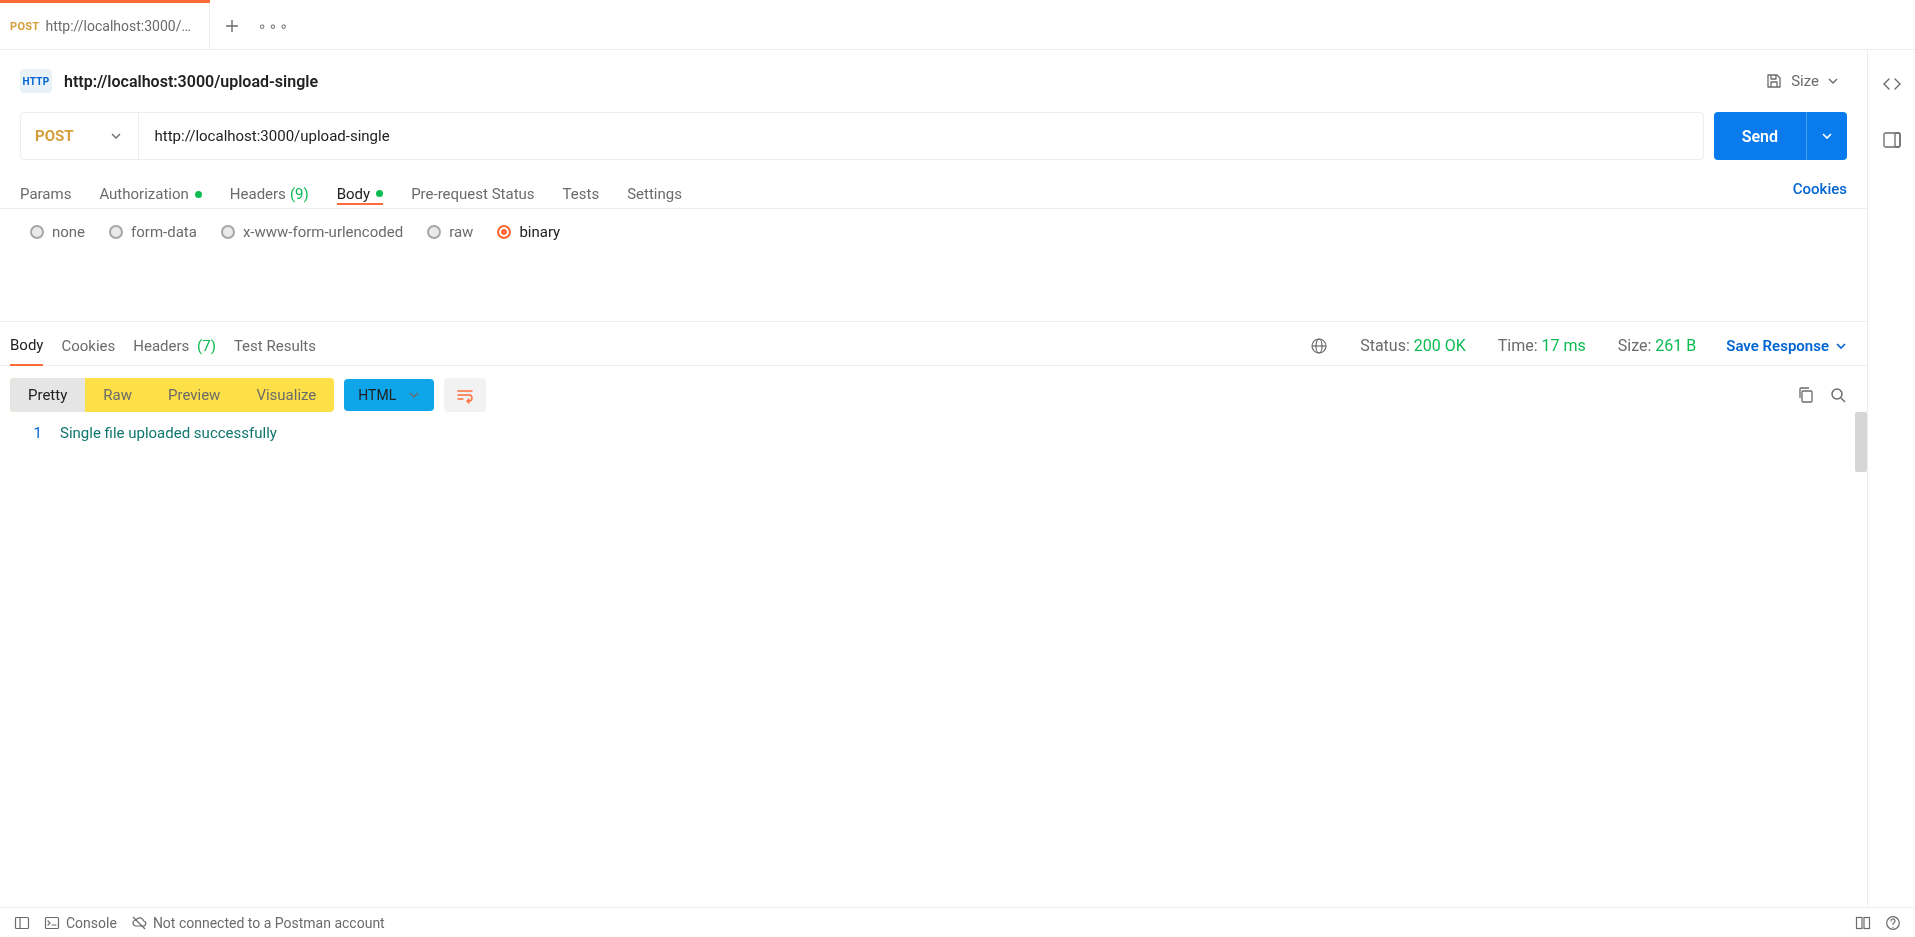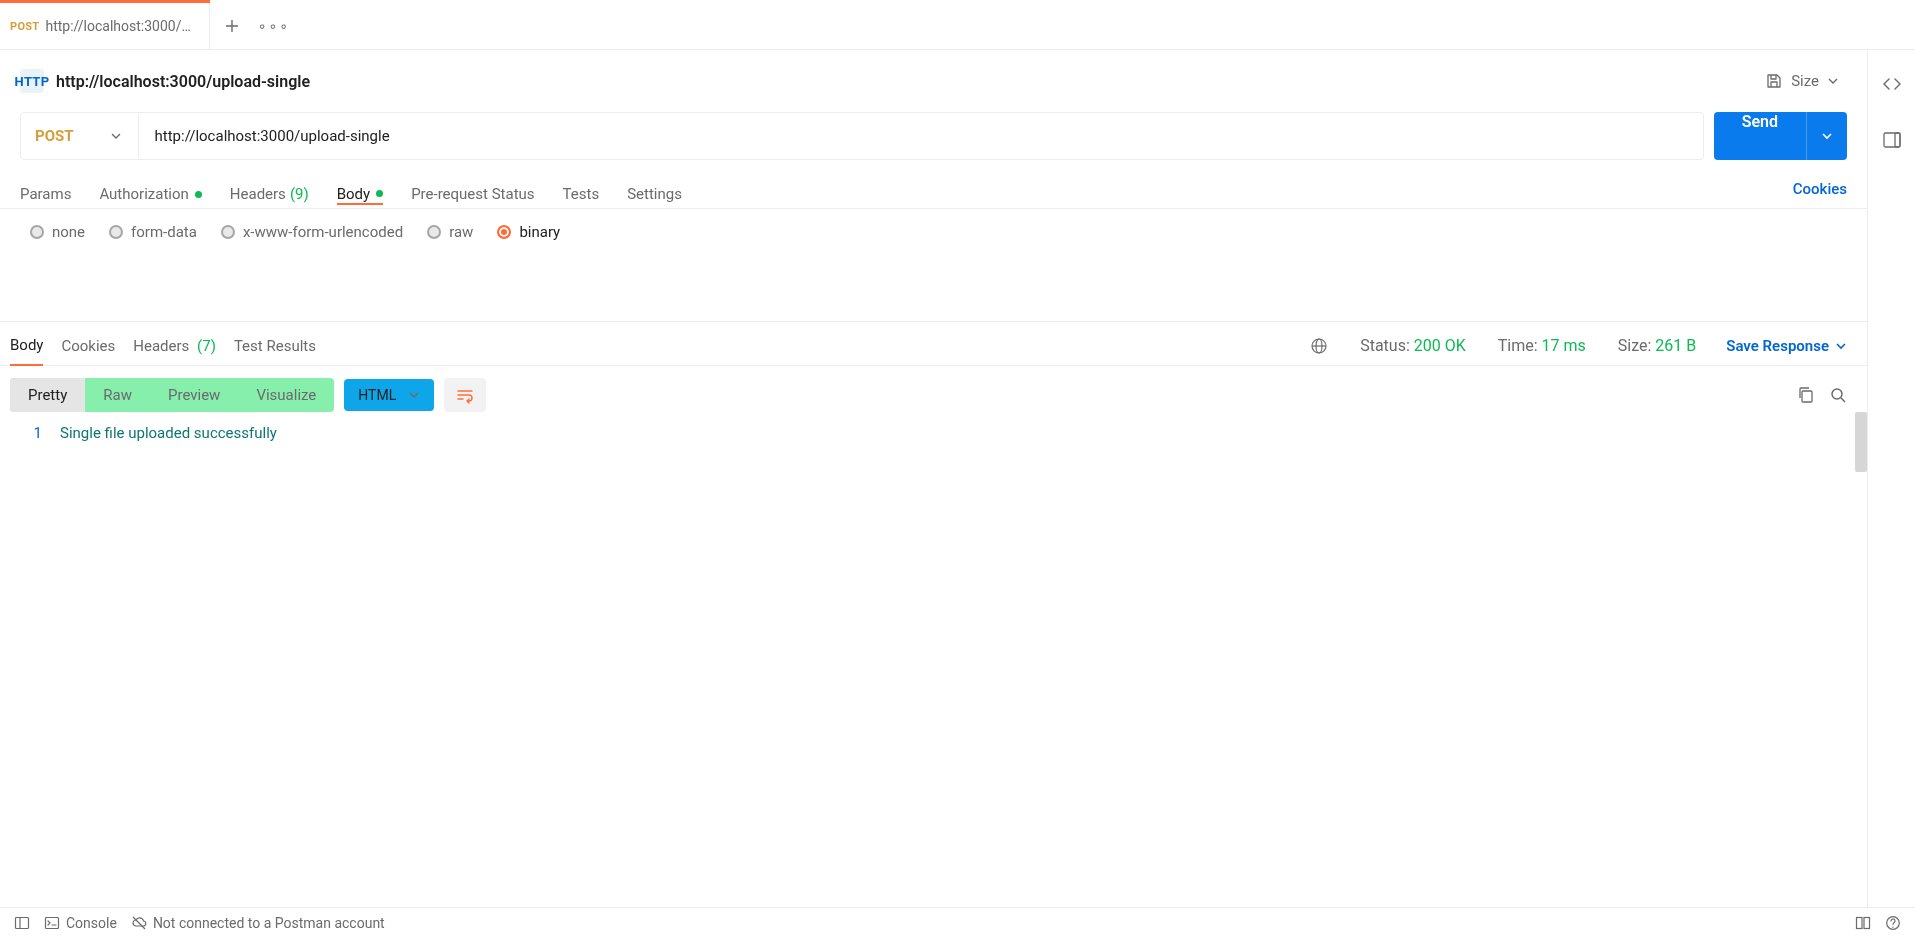--- a/index.html
+++ b/index.html
@@ -12,32 +12,32 @@
 .tab-method { font-size: 11px; font-weight: 700; color: #d49f3a; margin-right: 6px; letter-spacing:0.3px;}
 .tab-title { font-size: 14px; color: #6b6b6b; overflow: hidden; text-overflow: ellipsis; }
 .tab-plus { display: flex; align-items: center; justify-content: center; width: 44px; height: 46px; color: #6b6b6b; }
 .tab-more { display: flex; align-items: center; justify-content:center; width:40px; color:#6b6b6b; letter-spacing:2px; font-size:14px; }
 
 .main { flex: 1; display: flex; flex-direction: column; position:relative; }
 .right-rail { position: absolute; right: 0; top: 0; bottom: 0; width: 48px; border-left: 1px solid #ededed; display: flex; flex-direction: column; align-items: center; padding-top: 24px; gap: 36px; color: #6b6b6b; }
 .content { margin-right: 48px; display:flex; flex-direction:column; flex: 1; }
 
 .req-header { display: flex; align-items: center; padding: 16px 20px 10px 20px; }
-.http-badge { width: 24px; height: 24px; border-radius: 4px; background: #e8f2f7; color: #0265d2; font-size: 13px; font-weight: 700; display: flex; align-items: center; justify-content: center; margin-right: 12px; position: relative; letter-spacing:0.3px; }
+.http-badge { width: 32px; height: 24px; border-radius: 4px; background: #e8f2f7; color: #0265d2; font-size: 10px; font-weight: 700; display: flex; align-items: center; justify-content: center; margin-right: 12px; position: relative; letter-spacing:0.3px; }
 .req-name { font-size: 16px; font-weight: 600; color: #212121; }
 .req-header-spacer { flex:1; }
 .save-btn { display: flex; align-items: center; gap: 8px; color: #6b6b6b; padding: 6px 8px; font-size: 15px; }
 
 .url-row { display: flex; align-items: stretch; padding: 6px 20px 0 20px; gap: 10px; }
 .url-box { flex:1; border: 1px solid #ededed; border-radius: 4px; display:flex; height: 48px; }
 .method-select { display: flex; align-items: center; padding: 0 16px 0 14px; border-right: 1px solid #ededed; gap: 36px; }
 .method-label { font-weight: 700; color: #d49f3a; font-size: 15px; }
 .url-input { flex:1; display:flex; align-items:center; padding: 0 16px; font-size: 15px; color: #212121; }
 .send-btn-group { display:flex; }
-.send-btn { background: #097bed; color:#fff; font-weight: 600; font-size: 16px; border:none; padding: 0 28px; border-top-left-radius: 4px; border-bottom-left-radius: 4px; display:flex; }
+.send-btn { background: #097bed; color:#fff; font-weight: 600; font-size: 16px; border:none; padding: 0 28px; border-top-left-radius: 4px; border-bottom-left-radius: 4px; display:flex; align-items:center; }
 .send-dd { background: #097bed; color:#fff; border:none; padding: 0 14px; border-top-right-radius:4px; border-bottom-right-radius:4px; display:flex; align-items:center; border-left:1px solid rgba(255,255,255,0.25); }
 
 .req-tabs { display: flex; align-items: center; padding: 20px 20px 0 20px; gap: 28px; border-bottom: 1px solid #ededed; position:relative; }
 .req-tab { color: #6b6b6b; font-size: 15px; display:flex; align-items:center; gap:4px; }
 .req-tab.active { color: #212121; border-bottom: 2px solid #ff6c37; margin-bottom:-1px; }
 .dot-green { width:7px; height:7px; border-radius:50%; background:#0cbb52; display:inline-block; margin-left:2px;}
 .count { color:#0cbb52; }
 .req-tabs-spacer { flex:1; padding:0; }
 .cookies-link { color:#0265d2; font-size:15px; font-weight:500; padding-bottom:10px; }
 
@@ -55,21 +55,21 @@
 
 .resp-tabs-row { display:flex; align-items:center; padding: 14px 20px 0 10px; gap: 18px; border-bottom:1px solid #ededed; }
 .resp-tab { color:#6b6b6b; font-size:15px; padding-bottom:10px; }
 .resp-tab.active { color:#212121; border-bottom:2px solid #ff6c37; margin-bottom:-1px; }
 .resp-spacer { flex:1; }
 .status-group { display:flex; align-items:center; gap: 32px; color:#6b6b6b; font-size:16px; padding-bottom:10px;justify-content:space-between; }
 .status-group .green { color:#0cbb52; }
 .save-resp { color:#0265d2; font-weight:600; font-size:15px; display:flex; align-items:center; gap:6px; padding-bottom:10px; margin-left: 12px; }
 
 .view-controls { display:flex; align-items:center; padding: 12px 20px 0 10px; gap: 10px; }
-.seg-group { display:flex; background:#86efac; border-radius:4px; overflow:hidden; }
+.seg-group { display:flex; background:#fde047; border-radius:4px; overflow:hidden; }
 .seg { padding: 8px 18px; font-size:15px; color:#6b6b6b; }
 .seg.active { background:#e5e5e5; color:#212121; }
 .fmt-dd { background:#0ea5e9; border-radius:4px; padding: 8px 14px; display:flex; align-items:center; gap:12px; color:#212121; font-size:14px; }
 .wrap-btn { background:#f2f2f2; border-radius:4px; padding: 8px 12px; display:flex; align-items:center; }
 .view-spacer { flex:1; }
 .resp-icons { display:flex; gap:14px; color:#6b6b6b; align-items:center; }
 
 .code-area { flex:1; display:flex; font-family: "SF Mono", Monaco, Consolas, monospace; font-size:15px; padding-top: 10px; position:relative; }
 .gutter { width: 60px; text-align:right; padding-right: 18px; color:#0265d2; line-height: 22px; }
 .code-content { flex:1; line-height:22px; color:#0f766e; }

